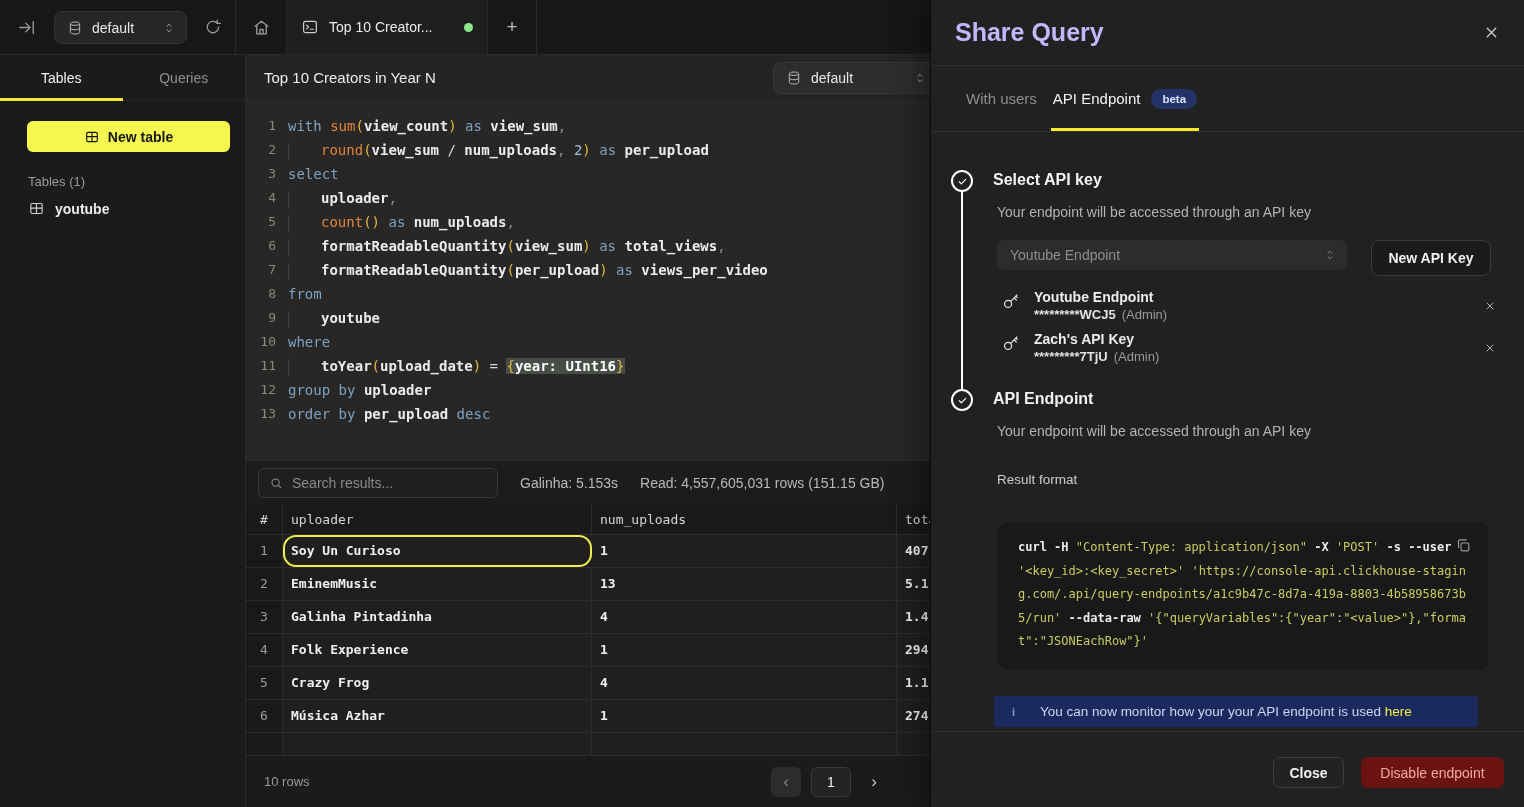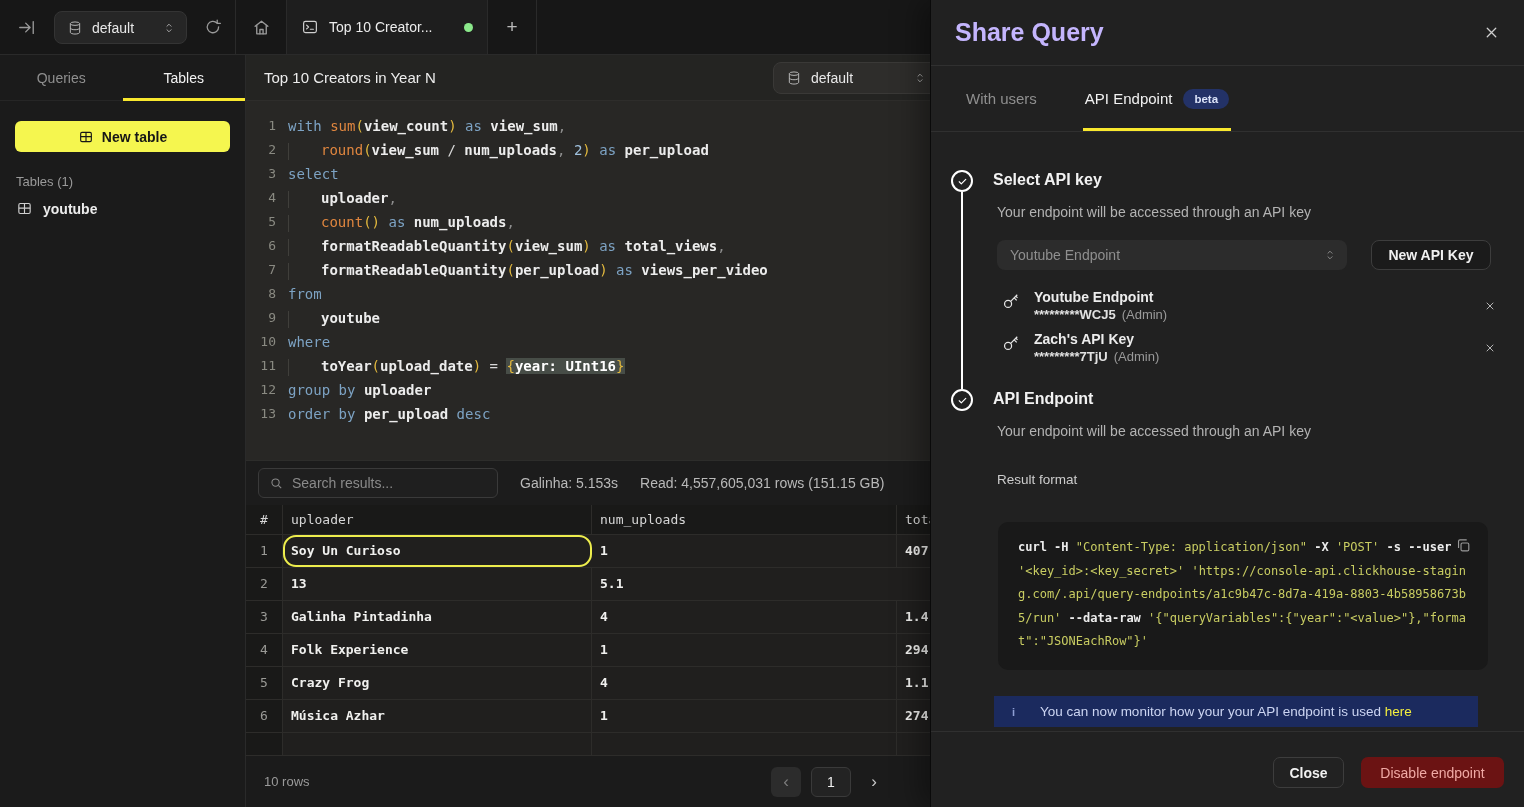--- a/index.html
+++ b/index.html
@@ -29,21 +29,21 @@
   .plus-tab { width:48px; font-size:19px; color:#b9b9b9; }
 
   
   .sidebar { position:absolute; top:55px; left:0; width:246px; bottom:0; background:#1b1b1b;
              border-right:1px solid #2a2a2a; }
   .side-tabs { display:flex; height:46px; border-bottom:1px solid #262626; }
   .side-tab { flex:1; display:flex; align-items:center; justify-content:center; font-size:14px;
               color:#8f8f8f; cursor:pointer; position:relative; }
   .side-tab.active { color:#f2f2f2; }
   .side-tab.active:after { content:""; position:absolute; left:0; right:0; bottom:-1px; height:3px; background:#f9e82e; }
-  .side-content { padding:20px 15px; }
+  .side-content { padding:20px 15px;margin-left:12px; }
   .new-table-btn { width:100%; height:31px; background:#f5f64f; color:#161616; border:none; border-radius:6px;
                    font-family:"Liberation Sans",sans-serif; font-size:14px; font-weight:700; display:flex;
                    align-items:center; justify-content:center; gap:8px; cursor:pointer; }
   .new-table-btn svg { stroke:#161616; fill:none; stroke-width:1.7; }
   .side-search { margin-top:18px; height:31px; background:#232323; border:1px solid #2e2e2e; border-radius:6px;
                  display:flex; align-items:center; gap:8px; padding:0 10px; }
   .side-search svg, .res-search svg { stroke:#8a8a8a; fill:none; stroke-width:1.7; flex:none; }
   .side-search input, .res-search input { background:transparent; border:none; outline:none; color:#e6e6e6;
                  font-family:"Liberation Sans",sans-serif; font-size:14px; width:100%; }
   .side-search input::placeholder, .res-search input::placeholder { color:#8a8a8a; }
@@ -112,40 +112,40 @@
 
   
   .panel { position:absolute; top:0; right:0; width:594px; height:807px; background:#212121;
            border-left:1px solid #0a0a0a; box-shadow:-10px 0 26px rgba(0,0,0,.35); }
   .panel-header { position:absolute; top:0; left:0; right:0; height:66px; border-bottom:1px solid #303030;
                   display:flex; align-items:center; padding:0 24px; }
   .panel-title { font-size:25px; font-weight:700; color:#c4b5fd; }
   .panel-close { margin-left:auto; color:#cfcfcf; cursor:pointer; display:flex; }
   .panel-close svg { stroke:currentColor; stroke-width:1.8; stroke-linecap:round; }
   .panel-tabs { position:absolute; top:66px; left:0; right:0; height:66px; border-bottom:1px solid #303030;
-                display:flex; align-items:center; padding:0 35px; gap:48px; }
+                display:flex; align-items:center; padding:0 35px; gap:16px; }
   .ptab { font-size:15px; color:#8f8f8f; cursor:pointer; display:flex; align-items:center; gap:11px;
           height:100%; position:relative; }
   .ptab.active { color:#f2f2f2; }
   .ptab.active:after { content:""; position:absolute; left:-2px; right:-2px; bottom:0; height:3px; background:#f9e82e; }
   .beta-badge { background:#233267; color:#dbe3f8; font-size:11.5px; font-weight:700; padding:4px 11px;
                 border-radius:11px; }
 
   .step-circle { position:absolute; left:20px; width:22px; height:22px; border:2px solid #ffffff; border-radius:50%;
                  display:flex; align-items:center; justify-content:center; }
   .step-circle svg { stroke:#ffffff; fill:none; stroke-width:2.2; stroke-linecap:round; stroke-linejoin:round; }
   .step-line { position:absolute; left:30px; width:2px; background:#ffffff; }
   .step-title { position:absolute; left:62px; font-size:16px; font-weight:700; color:#f2f2f2; }
   .step-desc { position:absolute; left:66px; font-size:14px; color:#b3b3b3; }
 
   .key-select { position:absolute; left:66px; top:240px; width:350px; height:30px; background:#2c2c2c;
                 border-radius:8px; display:flex; align-items:center; padding:0 10px 0 13px; font-size:14px;
                 color:#8f8f8f; cursor:pointer; }
   .key-select svg, .fmt-select svg { stroke:#8f8f8f; fill:none; stroke-width:1.6; margin-left:auto; }
-  .new-key-btn { position:absolute; left:440px; top:240px; width:120px; height:30px; background:#1b1b1b;
+  .new-key-btn { position:absolute; left:440px; top:240px; width:120px; height:36px; background:#1b1b1b;
                  border:1px solid #3d3d3d; border-radius:8px; color:#f0f0f0; font-family:"Liberation Sans",sans-serif;
                  font-size:14px; font-weight:700; cursor:pointer; }
   .key-list { position:absolute; left:66px; top:286px; right:24px; }
   .key-item { display:flex; align-items:flex-start; gap:13px; padding:2px 0 5px 4px; }
   .key-icon { color:#e6e6e6; flex:none; margin-top:3px; }
   .key-icon svg { stroke:currentColor; fill:none; stroke-width:1.5; }
   .key-name { font-size:14px; font-weight:700; color:#ececec; line-height:18px; }
   .key-meta { font-size:13px; line-height:17px; }
   .key-masked { color:#e2e2e2; font-weight:700; }
   .key-role { color:#9a9a9a; margin-left:6px; }
@@ -224,22 +224,22 @@
       <span class="tab-label">Top 10 Creator...</span>
       <span class="status-dot"></span>
     </div>
     <div class="tb-sep"></div>
     <div class="icon-btn plus-tab">+</div>
     <div class="tb-sep"></div>
   </header>
 
   <aside class="sidebar">
     <div class="side-tabs">
+      <div class="side-tab active">Tables</div>
       <div class="side-tab">Queries</div>
-      <div class="side-tab active">Tables</div>
     </div>
     <div class="side-content">
       <button class="new-table-btn">
         <svg width="16" height="16" viewBox="0 0 24 24">
             <rect x="4" y="5" width="16" height="14" rx="2"></rect>
             <path d="M4 11.5h16M12 5v14"></path>
           </svg>
         <span>New table</span>
       </button>
       <div class="section-label">Tables (1)</div>
@@ -345,20 +345,21 @@
       </div>
       <div id="result-rows">
           <div class="trow">
             <div class="rownum">1</div>
             <div class="cell sel">Soy Un Curioso</div>
             <div class="cell num">1</div>
             <div class="cell num" style="border-right: none;">407</div>
           </div>
           <div class="trow">
             <div class="rownum">2</div>
+            <div class="cell">EminemMusic</div>
             <div class="cell num">13</div>
             <div class="cell num" style="border-right: none;">5.1</div>
           </div>
           <div class="trow">
             <div class="rownum">3</div>
             <div class="cell">Galinha Pintadinha</div>
             <div class="cell num">4</div>
             <div class="cell num" style="border-right: none;">1.4</div>
           </div>
           <div class="trow">

